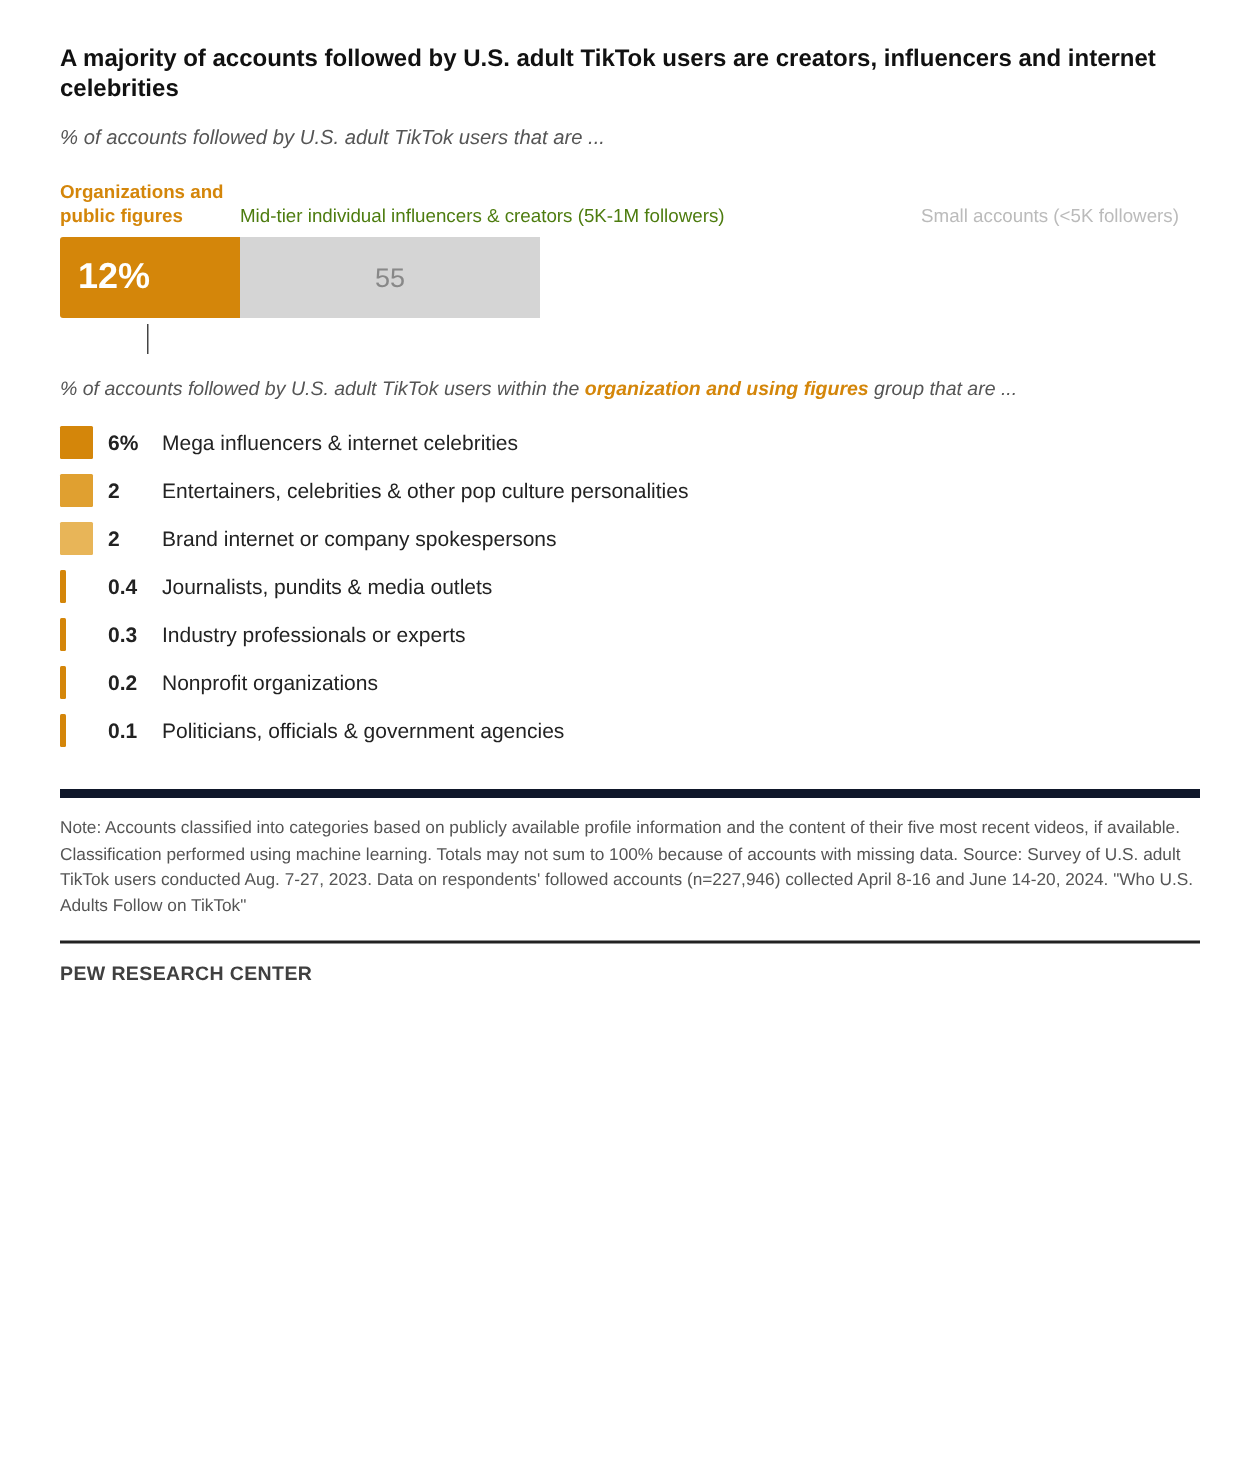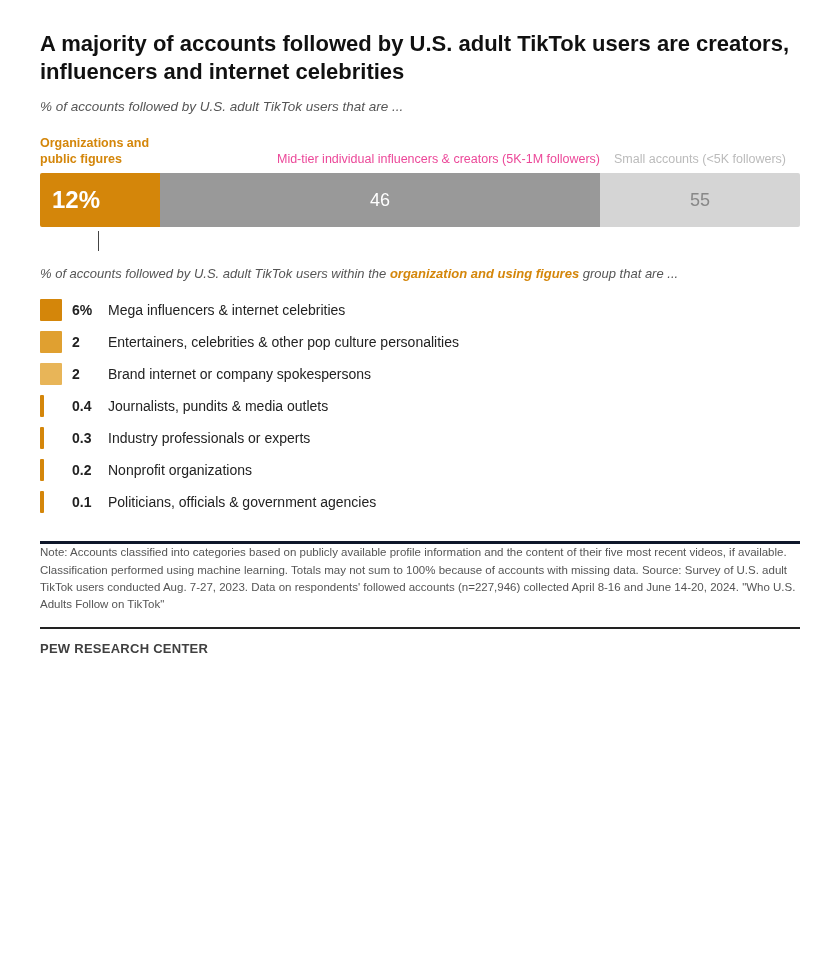--- a/index.html
+++ b/index.html
@@ -5,21 +5,21 @@
     * { box-sizing: border-box; margin: 0; padding: 0; }
     body {
       font-family: Franklin Gothic Medium, Arial Narrow, Arial, sans-serif;
       background: #fff;
       width: 840px;
       min-height: 972px;
       padding: 30px 40px 30px 40px;
       color: #222;
     }
     .main-title {
-      font-size: 22px;
+      font-size: 16px;
       font-weight: 900;
       line-height: 1.25;
       margin-bottom: 14px;
       color: #111;
       font-family: Franklin Gothic Medium, Arial, sans-serif;
     }
     .subtitle {
       font-size: 13.5px;
       color: #555;
       font-style: italic;
@@ -31,21 +31,21 @@
       align-items: flex-end;
       margin-bottom: 6px;
       padding-left: 0;
     }
     .col-header {
       font-size: 12.5px;
       line-height: 1.25;
       text-align: center;
     }
     .col-header.orange { color: #d4860a; font-weight: 700; width: 120px; text-align: left; flex-shrink: 0; }
-    .col-header.gray-mid { color: #ec4899; font-weight: 400; flex: 1; text-align: right; }
+    .col-header.gray-mid { color: #4d7c0f; font-weight: 400; flex: 1; text-align: left; }
     .col-header.gray-light { color: #bbb; font-weight: 400; width: 200px; text-align: center; flex-shrink: 0; }
 
     .bar-container {
       display: flex;
       height: 54px;
       border-radius: 2px;
       overflow: hidden;
       margin-bottom: 0;
     }
     .bar-orange {
@@ -149,21 +149,22 @@
     .legend-text {
       font-size: 14px;
       color: #222;
     }
 
     .note {
       font-size: 11.5px;
       color: #555;
       line-height: 1.5;
       margin-bottom: 14px;
-      border-top: 3px solid #0f172a;
+      border-top: 6px solid #0f172a;
+      padding-top: 12px;
     }
     .pew-credit {
       font-size: 13px;
       font-weight: 700;
       color: #404040;
       letter-spacing: 0.02em;
     }
 
     .divider-line {
       border: none;
@@ -180,23 +181,20 @@
 
 <div class="col-headers">
   <div class="col-header orange">Organizations and public figures</div>
   <div class="col-header gray-mid">Mid-tier individual influencers &amp; creators (5K-1M followers)</div>
   <div class="col-header gray-light">Small accounts (&lt;5K followers)</div>
 </div>
 
 <div class="bar-container">
   <div class="bar-orange">
     <span class="bar-label">12%</span>
-  </div>
-  <div class="bar-gray-mid">
-    <span class="bar-label">46</span>
   </div>
   <div class="bar-gray-light">
     <span class="bar-label">55</span>
   </div>
 </div>
 
 <div class="arrow-area">
   <div class="arrow-line"></div>
 </div>
 

